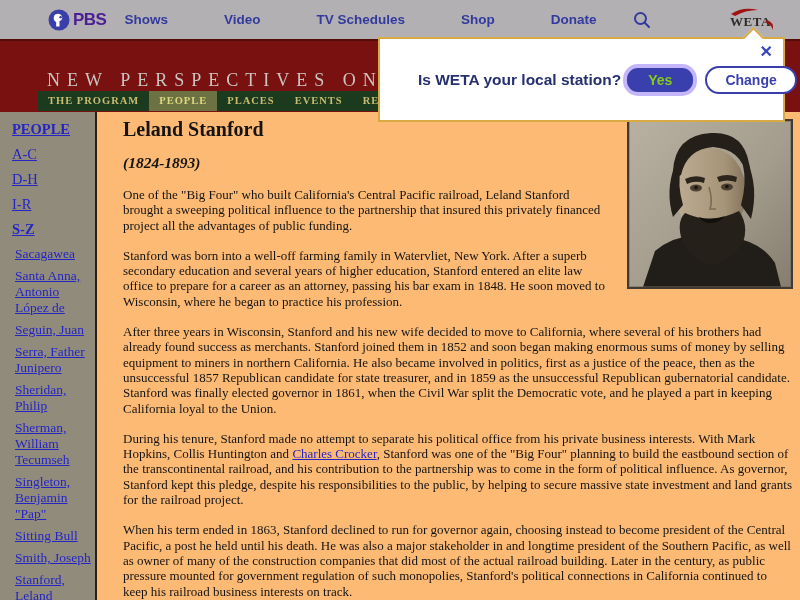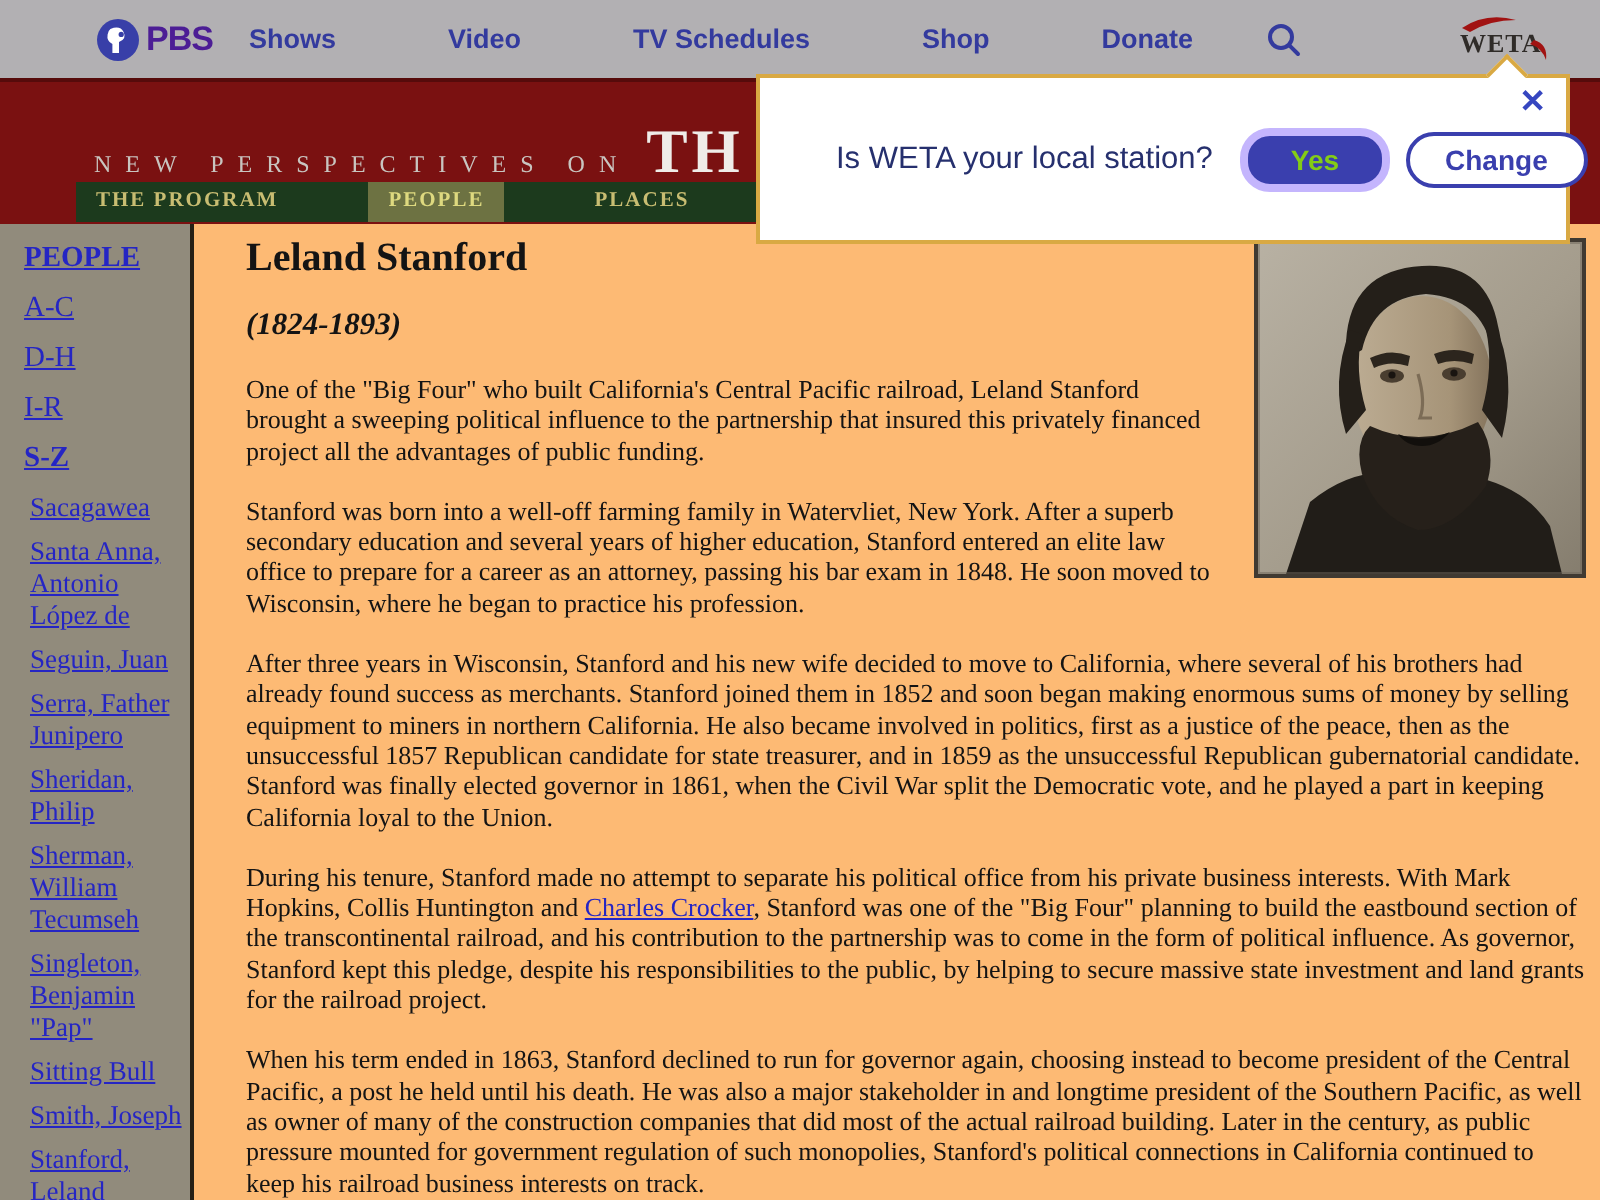--- a/index.html
+++ b/index.html
@@ -15,24 +15,24 @@
   .pbs-brand { font-weight:bold; font-size:17px; color:#4c1d95; letter-spacing:-0.5px; }
   .topnav-items { display:flex; margin-left:18px; gap:56px; }
   .topnav-item { font-weight:bold; font-size:13.5px; color:#333a9e; cursor:pointer; }
   .search-btn { margin-left:36px; cursor:pointer; display:flex; align-items:center; }
   .weta-logo { position:absolute; right:24px; top:5px; cursor:pointer; }
 
   
   .banner { position:absolute; top:39px; left:0; width:800px; height:73px;
             background:#7a1111; border-top:2px solid #560b0b; }
   .banner-title { position:absolute; left:47px; top:17px; display:flex; align-items:baseline; white-space:nowrap; }
-  .banner-title .small { color:#c9c5c0; font-size:12px; letter-spacing:7px; }
+  .banner-title .small { color:#c9c5c0; font-size:18px; letter-spacing:7px; }
   .banner-title .big { color:#efece8; font-size:31px; font-weight:bold; letter-spacing:2px; margin-left:8px; }
   .banner-nav { position:absolute; left:38px; top:50px; height:20px; background:#1c3a1d;
-                display:flex; align-items:stretch;gap:35px; }
+                display:flex; align-items:stretch; }
   .banner-nav-item { padding:0 10px; line-height:20px; font-size:10.5px; font-weight:bold;
                      letter-spacing:1px; color:#c8bd72; cursor:pointer; white-space:nowrap; }
   .banner-nav-item.active { background:#6d7242; color:#ded97f; }
 
   
   .page { position:absolute; top:112px; left:0; width:800px; height:488px; display:flex; }
   .sidebar { width:95px; background:#918b7c; padding:9px 4px 0 12px; }
   .side-link { display:block; color:#2525c4; text-decoration:underline; cursor:pointer; }
   .side-head { font-size:14.5px; margin-bottom:8px; }
   .side-head.bold { font-weight:bold; }
@@ -49,21 +49,21 @@
   
   .modal { position:absolute; left:378px; top:37px; width:407px; height:85px;
            background:#ffffff; border:2px solid #d9a943; z-index:10;
            display:flex; align-items:center; padding-left:38px;
            font-family:"Liberation Sans", sans-serif; }
   .modal-caret { position:absolute; top:-9px; right:22px; width:15px; height:15px;
                  background:#fff; border-top:2px solid #d9a943; border-left:2px solid #d9a943;
                  transform:rotate(45deg); }
   .modal-close { position:absolute; top:5px; right:10px; color:#3646c0; font-size:16px;
                  font-weight:bold; cursor:pointer; line-height:16px; }
-  .modal-q { color:#26306e; font-weight:normal; font-size:15.5px; margin-right:14px; white-space:nowrap; }
+  .modal-q { color:#26306e; font-weight:bold; font-size:15.5px; margin-right:2px; white-space:nowrap; }
   .btn { font-weight:bold; font-size:14px; border-radius:15px; cursor:pointer;
          font-family:"Liberation Sans", sans-serif; }
   .btn-yes { background:#3a3fae; color:#84cc16; border:4px solid #c4b5fd; padding:4px 21px; margin-right:8px; }
   .btn-change { background:#fff; color:#3a3fae; border:2px solid #3a3fae; padding:4px 18px; }
 </style>
 </head>
 <body>
 
 <div class="screen">
 

